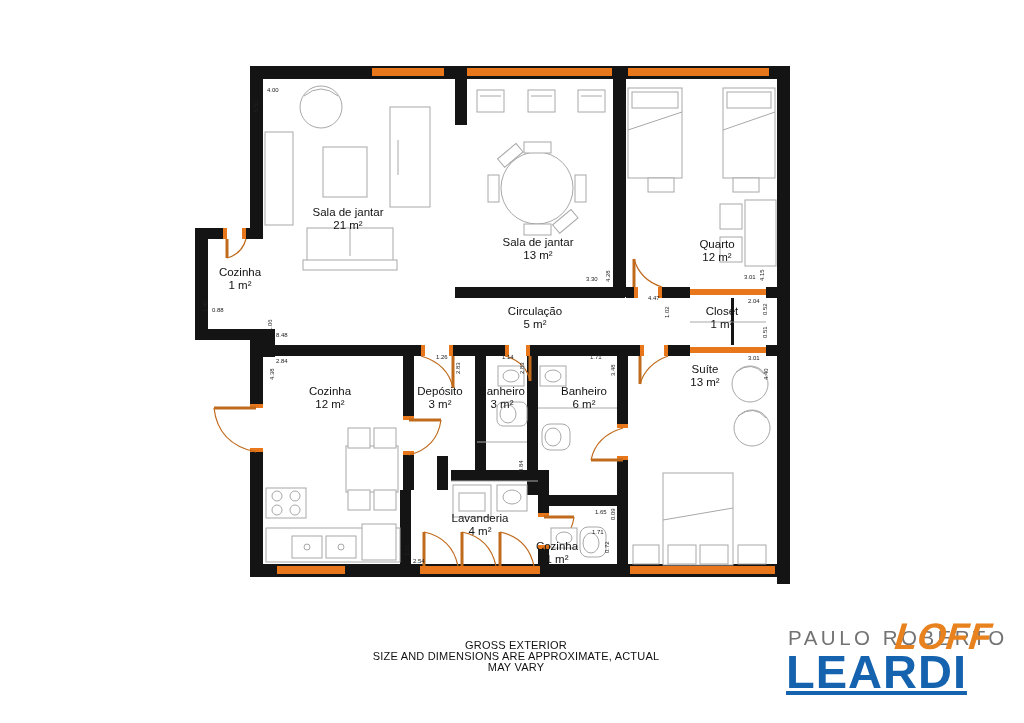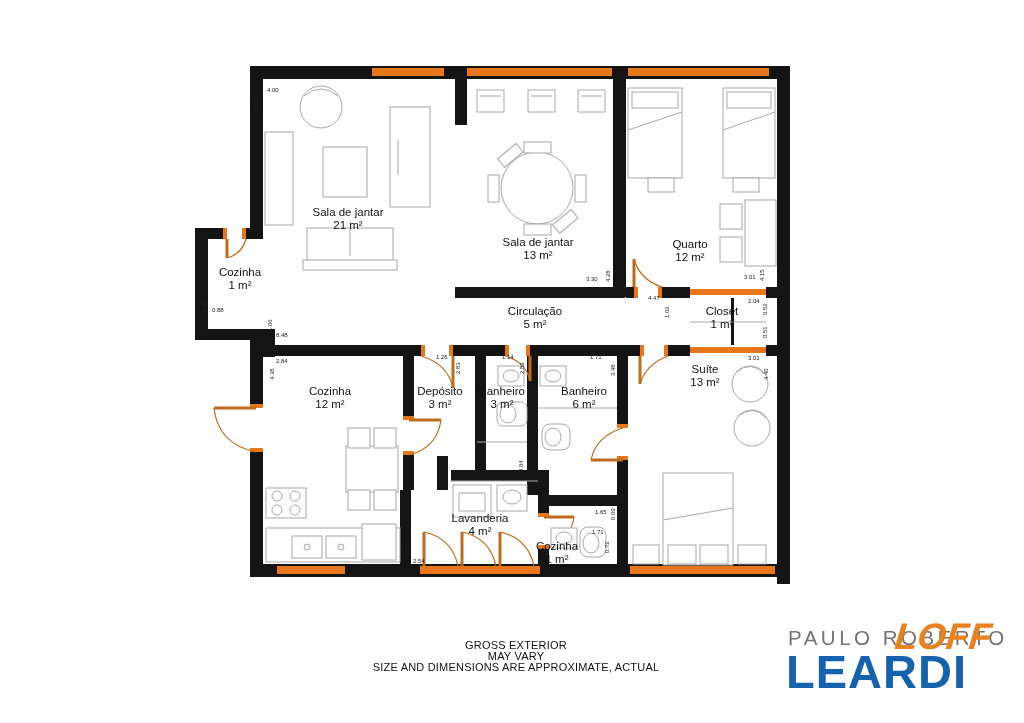--- a/index.html
+++ b/index.html
@@ -9,21 +9,21 @@
   .room-label{position:absolute;text-align:center;font-size:11.5px;line-height:1.12;
               color:#111;white-space:nowrap;transform:translateX(-50%);}
   .dim{position:absolute;font-size:6px;color:#222;white-space:nowrap;line-height:1;}
   .dim.v{transform:rotate(-90deg);transform-origin:left top;}
   #footer{position:absolute;left:316px;top:640px;width:400px;text-align:center;
           font-size:11px;line-height:11px;color:#111;letter-spacing:.2px;}
   #logo{position:absolute;left:783px;top:618px;width:232px;height:90px;}
   #logo .top{position:absolute;left:5px;top:8px;font-size:20.5px;letter-spacing:3.5px;
              font-weight:500;white-space:nowrap;}
   #logo .main{position:absolute;left:3px;top:26px;font-size:47px;font-weight:800;
-              letter-spacing:1px;white-space:nowrap;}
+              letter-spacing:1px;white-space:nowrap;text-decoration:underline;}
   #logo .loff{position:absolute;left:112px;top:-2px;font-size:37px;font-weight:700;
               font-style:italic;transform:skewX(-6deg);z-index:3;white-space:nowrap;}
 </style>
 </head>
 <body>
 
 <div id="stage">
 
 <svg width="1024" height="723" viewBox="0 0 1024 723">
 
@@ -260,21 +260,21 @@
 </svg>
 
 <div class="room-label" style="left:348px;top:206px">
   <div>Sala de jantar</div>
       <div>21 m²</div>
 </div>
 <div class="room-label" style="left:538px;top:236px">
   <div>Sala de jantar</div>
       <div>13 m²</div>
 </div>
-<div class="room-label" style="left:690px;top:238px">
+<div class="room-label" style="left:717px;top:238px">
   <div>Quarto</div>
       <div>12 m²</div>
 </div>
 <div class="room-label" style="left:240px;top:266px">
   <div>Cozinha</div>
       <div>1 m²</div>
 </div>
 <div class="room-label" style="left:535px;top:305px">
   <div>Circulação</div>
       <div>5 m²</div>
@@ -340,22 +340,22 @@
 <span class="dim v" style="left:518px;top:472px">0.84</span>
 <span class="dim v" style="left:404px;top:556px">1.61</span>
 <span class="dim" style="left:413px;top:558px">2.54</span>
 <span class="dim" style="left:595px;top:509px">1.65</span>
 <span class="dim v" style="left:610px;top:520px">0.09</span>
 <span class="dim" style="left:592px;top:529px">1.71</span>
 <span class="dim v" style="left:604px;top:553px">0.72</span>
 
 <div id="footer">
   <div>GROSS EXTERIOR</div>
+  <div>SIZE AND DIMENSIONS ARE APPROXIMATE, ACTUAL</div>
   <div>MAY VARY</div>
-  <div>SIZE AND DIMENSIONS ARE APPROXIMATE, ACTUAL</div>
 </div>
 
 <div id="logo">
   <div class="top" style="color:#737373">PAULO ROBERTO</div>
   <div class="loff" style="color:#E8821E">LOFF</div>
   <div class="main" style="color:#1563AE">LEARDI</div>
 </div>
 
 </div>
 

